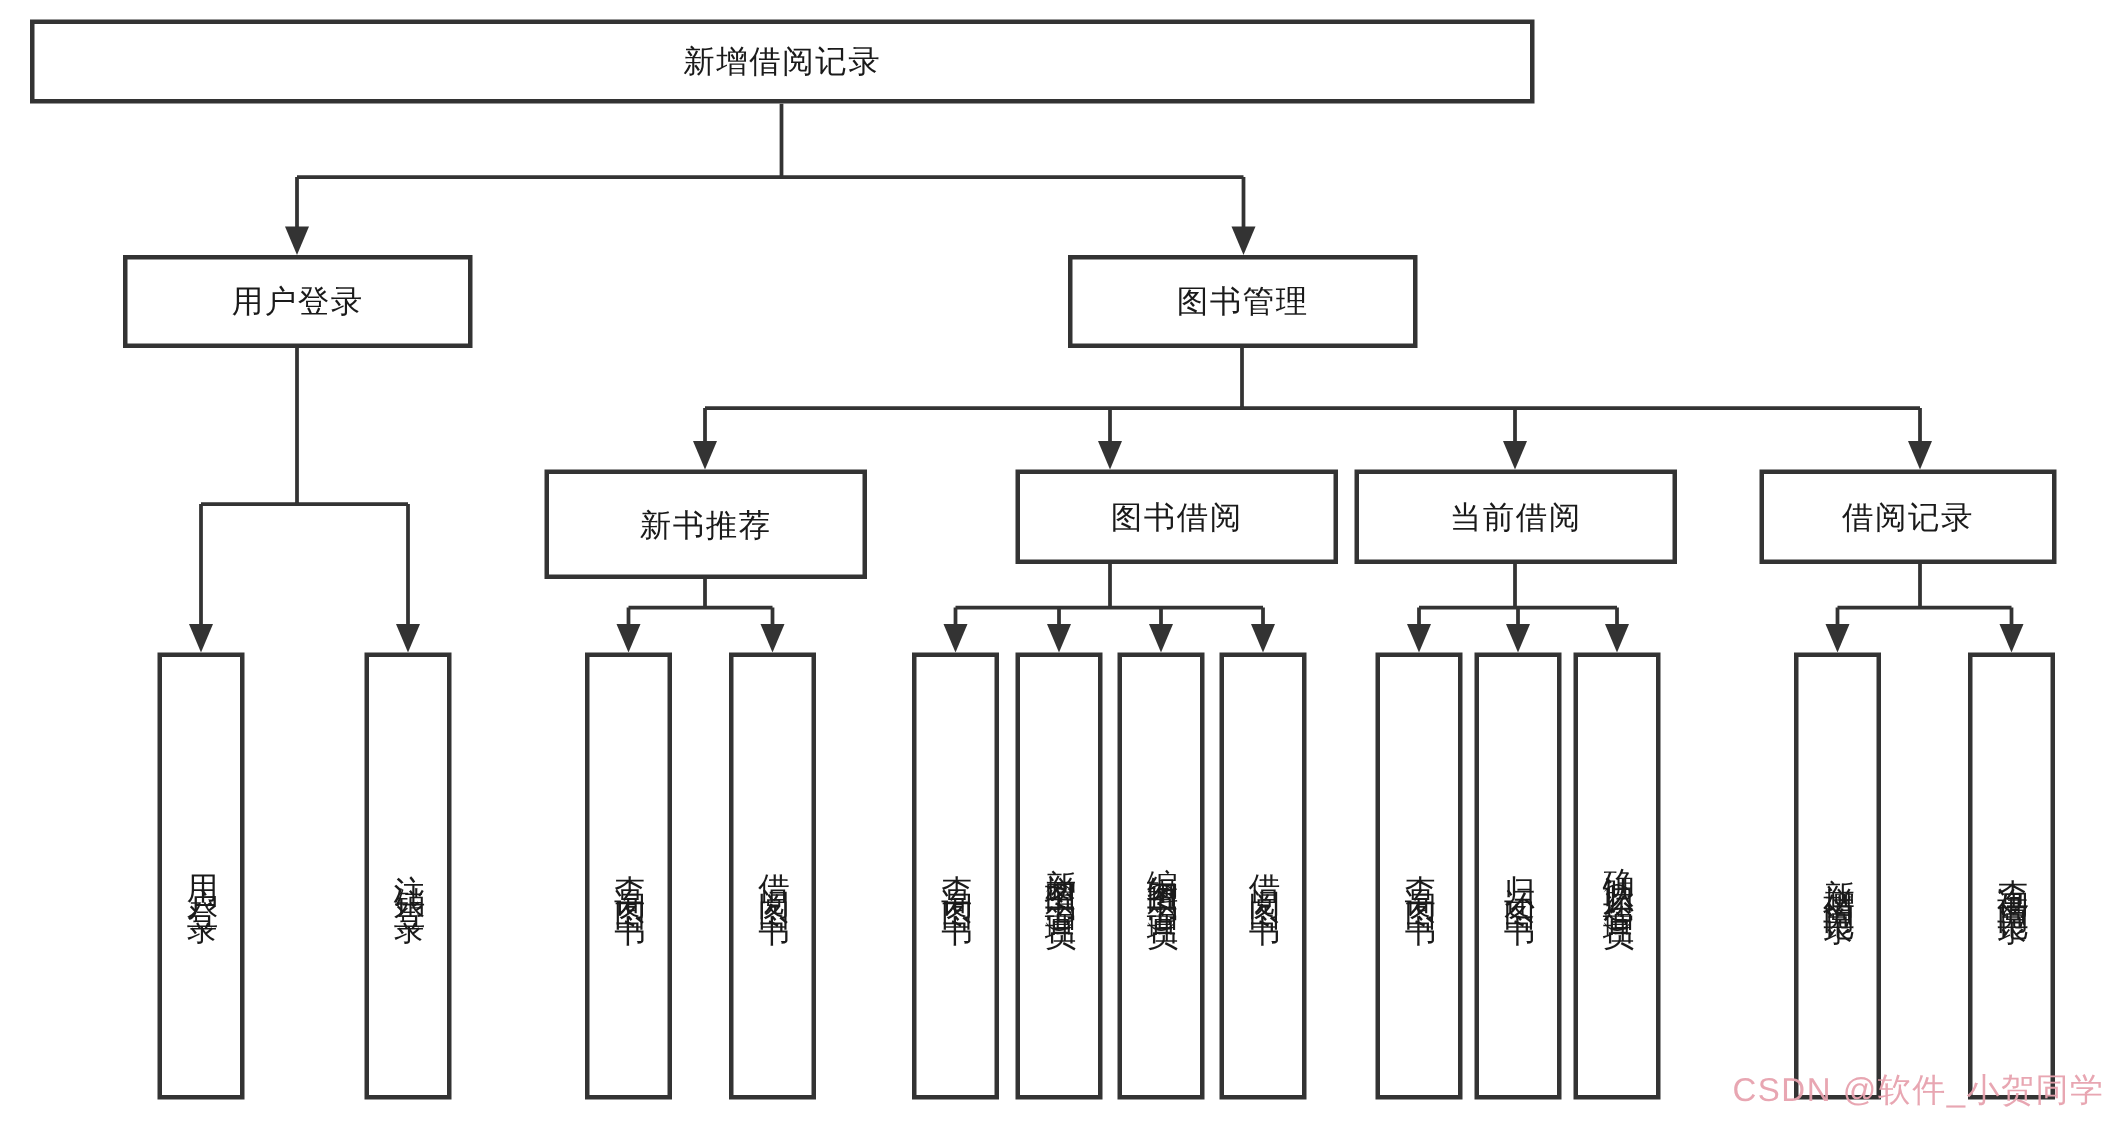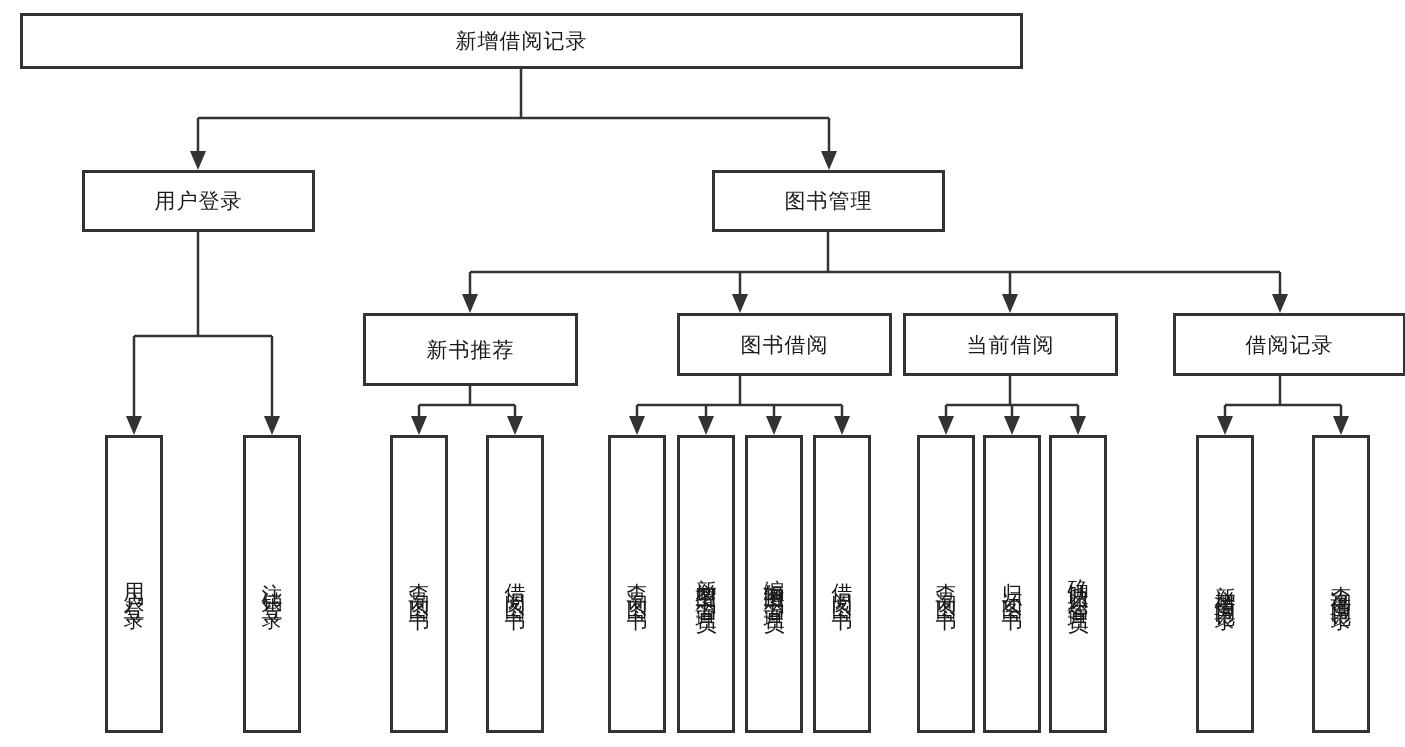--- a/index.html
+++ b/index.html
@@ -114,21 +114,21 @@
 
   <div class="node hbox" style="left:363px;top:313px;width:215px;height:73px;">
     <span>新书推荐</span>
   </div>
   <div class="node hbox" style="left:633px;top:313px;width:215px;height:63px;margin-left:44px;">
     <span>图书借阅</span>
   </div>
   <div class="node hbox" style="left:903px;top:313px;width:215px;height:63px;justify-content:center;">
     <span>当前借阅</span>
   </div>
-  <div class="node hbox" style="left:1173px;top:313px;width:233px;height:63px;">
+  <div class="node hbox" style="left:1173px;top:313px;width:198px;height:63px;">
     <span>借阅记录</span>
   </div>
 
   <div class="node vbox" style="left:105px;top:435px;">用户登录</div>
   <div class="node vbox" style="left:243px;top:435px;">注销登录</div>
 
   <div class="node vbox" style="left:390px;top:435px;">查询图书</div>
   <div class="node vbox" style="left:486px;top:435px;">借阅图书</div>
 
   <div class="node vbox" style="left:608px;top:435px;">查询图书</div>
@@ -136,14 +136,15 @@
   <div class="node vbox dense" style="left:745px;top:435px;">编辑图书（管理员）</div>
   <div class="node vbox" style="left:813px;top:435px;">借阅图书</div>
 
   <div class="node vbox" style="left:917px;top:435px;">查询图书</div>
   <div class="node vbox" style="left:983px;top:435px;">归还图书</div>
   <div class="node vbox dense" style="left:1049px;top:435px;">确认归还（管理员）</div>
 
   <div class="node vbox dense" style="left:1196px;top:435px;">新增借阅记录</div>
   <div class="node vbox dense" style="left:1312px;top:435px;">查询借阅记录</div>
 
+  <div class="watermark">CSDN @软件_小贺同学</div>
 
 </div>
 
 </body></html>

